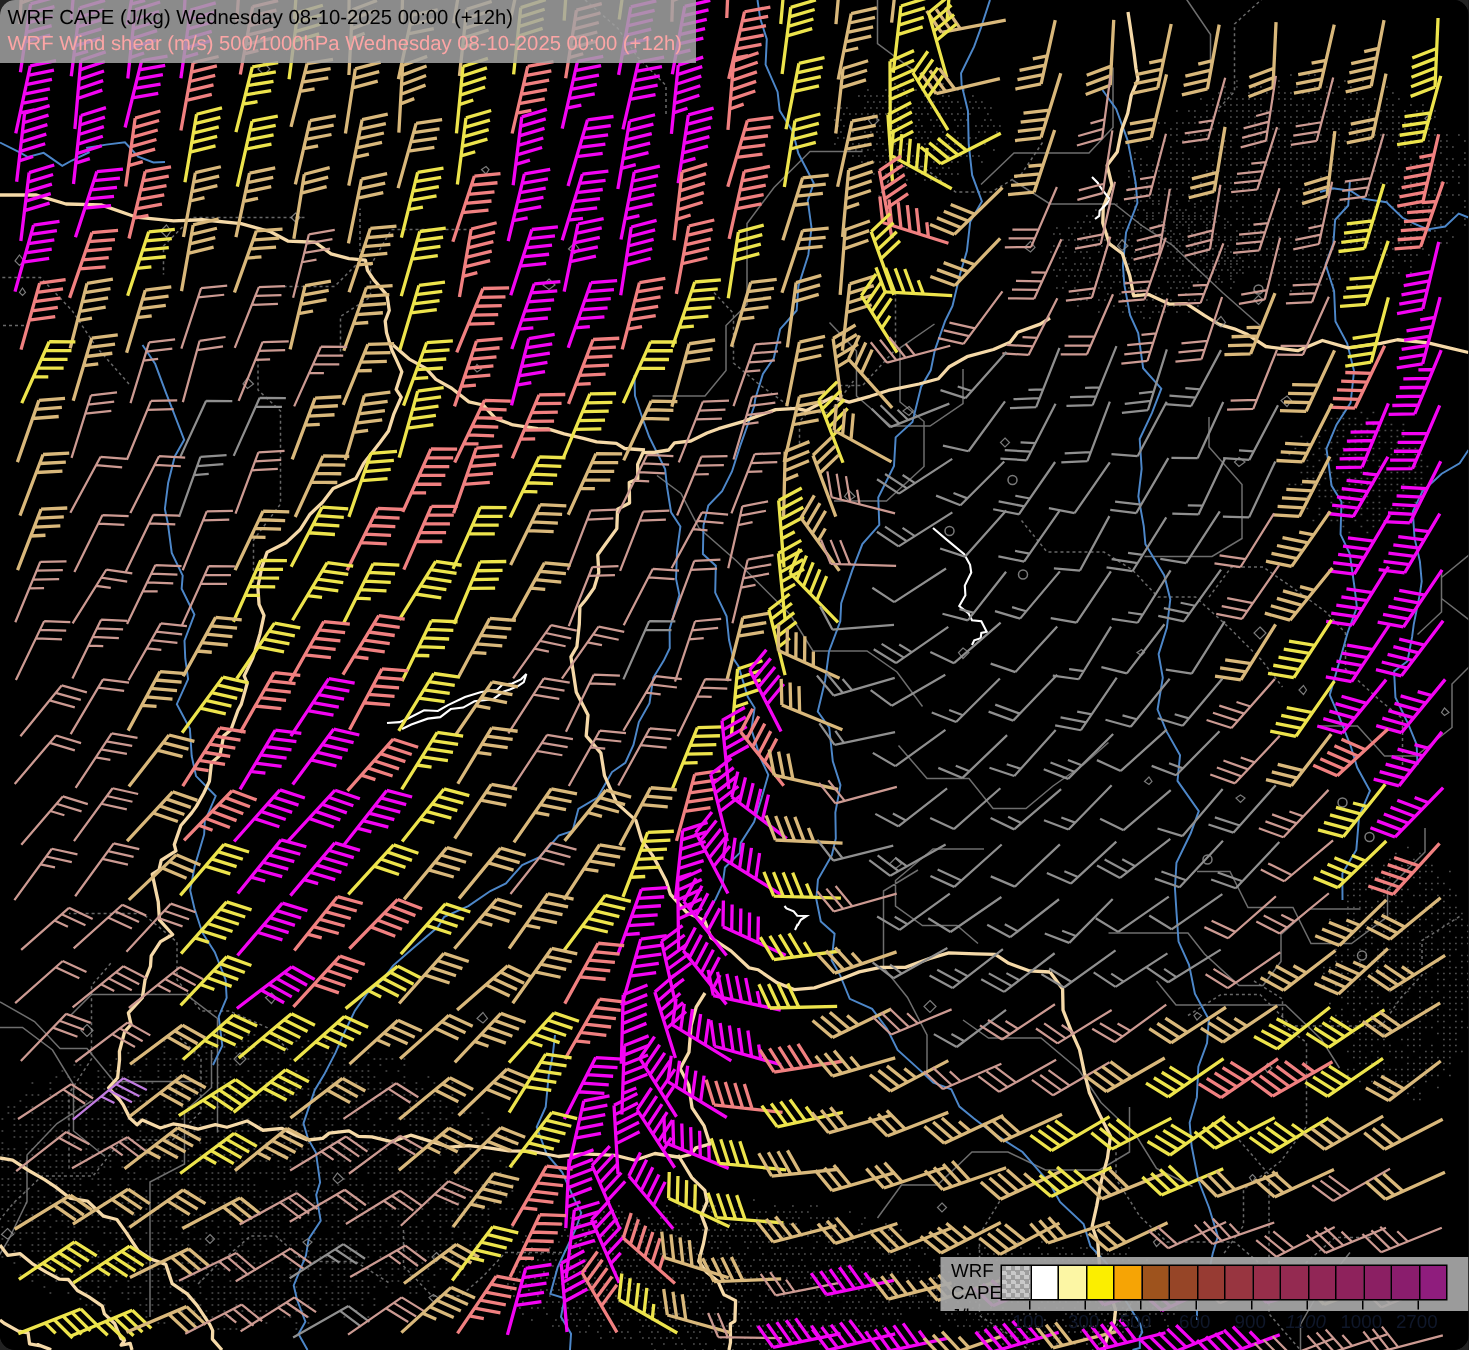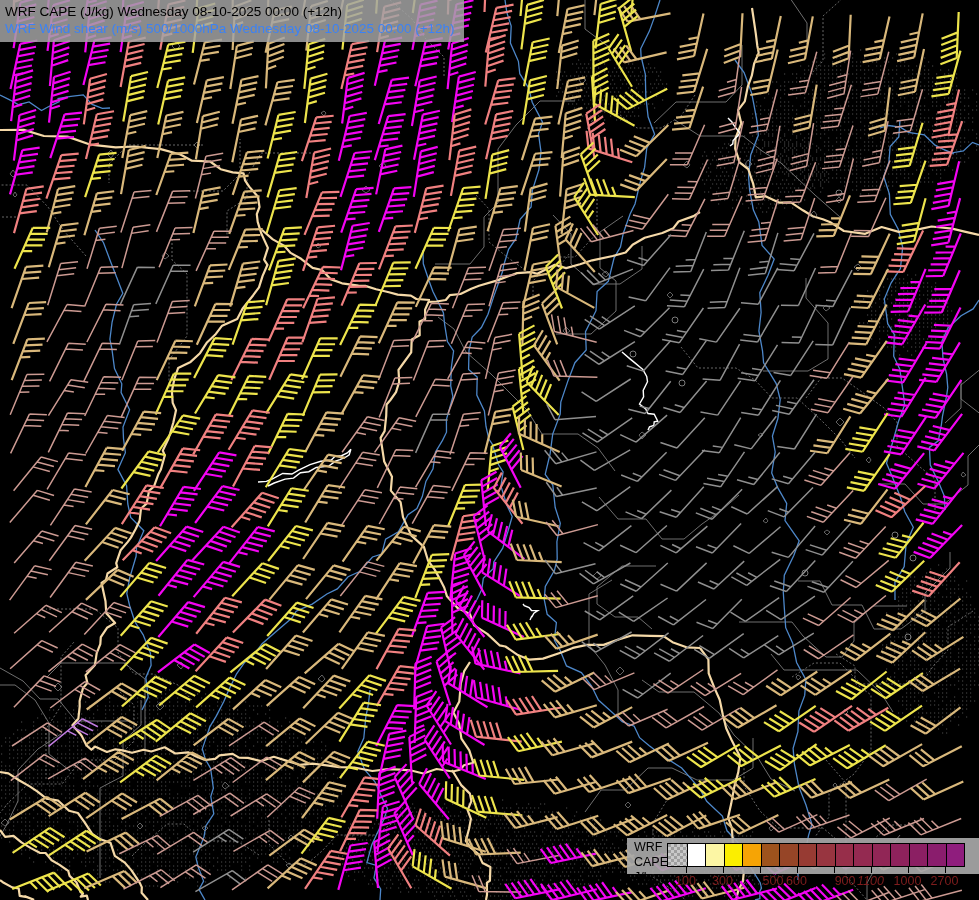--- a/index.html
+++ b/index.html
@@ -1,36 +1,36 @@
 <!DOCTYPE html>
 <html><head>
 <meta charset="utf-8">
 <style>
   html,body{margin:0;padding:0;background:#222;}
   .stage{position:relative;width:979px;height:900px;overflow:hidden;background:#000;
-         font-family:"Liberation Sans", sans-serif;}
+         font-family:"Liberation Sans", sans-serif;border-radius:10px;}
   svg{position:absolute;left:0;top:0;}
   
   .titlebox{position:absolute;left:0;top:0;background:rgba(163,163,163,0.85);
             padding:3px 9px 5px 5px;line-height:17px;font-size:13.5px;white-space:nowrap;}
   .titlebox .t1{color:#000;}
-  .titlebox .t2{color:#3b82f6;}
+  .titlebox .t2{color:#fca5a5;}
   
   .legend{position:absolute;left:627px;top:838px;width:352px;height:36px;
           background:rgba(168,168,168,0.92);font-size:12.5px;color:#000;padding-left:23px;}
   .legend-labels{position:absolute;left:7px;top:2px;line-height:15px;}
   .cbar{position:absolute;left:40px;top:5px;height:24px;display:flex;border:1px solid #000;box-sizing:border-box;}
   .cbar .cell{width:18.5px;height:100%;border-left:1px solid #000;box-sizing:border-box;}
   .cbar .cell:first-child{border-left:none;}
   .cbar .checker{background:repeating-conic-gradient(#c9c9c9 0% 25%, #9e9e9e 0% 50%);
                  background-size:6px 6px;}
   .tickzone{position:absolute;left:40px;top:29px;width:296px;height:22px;}
   .tick{position:absolute;top:0;width:1px;height:6px;background:#000;}
   .ticklabel{position:absolute;top:7px;width:44px;margin-left:-22px;text-align:center;
-             font-size:12.5px;color:#7f1d1d;}
+             font-size:12.5px;color:#0f172a;}
 </style>
 </head>
 <body>
 
 <div class="stage">
   <svg id="map" width="979" height="900" viewBox="0 0 979 900">
       <rect x="0" y="0" width="979" height="900" fill="#000000"></rect>
       <path d="M860,50h1.2M872,50h1.2M876,50h1.2M824,54h1.2M852,54h1.2M888,54h1.2M896,54h1.2M900,54h1.2M904,54h1.2M908,54h1.2M816,58h1.2M824,58h1.2M836,58h1.2M840,58h1.2M848,58h1.2M852,58h1.2M864,58h1.2M876,58h1.2M884,58h1.2M892,58h1.2M900,58h1.2M908,58h1.2M912,58h1.2M924,58h1.2M812,62h1.2M816,62h1.2M820,62h1.2M832,62h1.2M836,62h1.2M840,62h1.2M844,62h1.2M852,62h1.2M856,62h1.2M860,62h1.2M864,62h1.2M868,62h1.2M872,62h1.2M876,62h1.2M884,62h1.2M888,62h1.2M900,62h1.2M904,62h1.2M928,62h1.2M800,66h1.2M808,66h1.2M816,66h1.2M820,66h1.2M824,66h1.2M828,66h1.2M832,66h1.2M836,66h1.2M840,66h1.2M848,66h1.2M852,66h1.2M856,66h1.2M860,66h1.2M868,66h1.2M876,66h1.2M880,66h1.2M884,66h1.2M896,66h1.2M900,66h1.2M904,66h1.2M908,66h1.2M916,66h1.2M924,66h1.2M932,66h1.2M804,70h1.2M808,70h1.2M812,70h1.2M816,70h1.2M820,70h1.2M824,70h1.2M828,70h1.2M832,70h1.2M836,70h1.2M840,70h1.2M856,70h1.2M860,70h1.2M864,70h1.2M868,70h1.2M872,70h1.2M880,70h1.2M884,70h1.2M888,70h1.2M892,70h1.2M896,70h1.2M908,70h1.2M912,70h1.2M924,70h1.2M928,70h1.2M940,70h1.2M948,70h1.2M784,74h1.2M792,74h1.2M796,74h1.2M804,74h1.2M812,74h1.2M816,74h1.2M820,74h1.2M824,74h1.2M828,74h1.2M832,74h1.2M836,74h1.2M840,74h1.2M844,74h1.2M848,74h1.2M852,74h1.2M856,74h1.2M864,74h1.2M872,74h1.2M876,74h1.2M884,74h1.2M888,74h1.2M896,74h1.2M904,74h1.2M912,74h1.2M916,74h1.2M920,74h1.2M924,74h1.2M928,74h1.2M936,74h1.2M944,74h1.2M948,74h1.2M956,74h1.2M796,78h1.2M800,78h1.2M804,78h1.2M808,78h1.2M820,78h1.2M824,78h1.2M828,78h1.2M832,78h1.2M836,78h1.2M844,78h1.2M856,78h1.2M860,78h1.2M864,78h1.2M868,78h1.2M876,78h1.2M880,78h1.2M884,78h1.2M892,78h1.2M900,78h1.2M904,78h1.2M908,78h1.2M912,78h1.2M924,78h1.2M928,78h1.2M932,78h1.2M936,78h1.2M940,78h1.2M944,78h1.2M952,78h1.2M956,78h1.2M772,82h1.2M776,82h1.2M784,82h1.2M788,82h1.2M792,82h1.2M796,82h1.2M800,82h1.2M804,82h1.2M808,82h1.2M812,82h1.2M816,82h1.2M820,82h1.2M824,82h1.2M832,82h1.2M836,82h1.2M840,82h1.2M844,82h1.2M848,82h1.2M852,82h1.2M856,82h1.2M860,82h1.2M864,82h1.2M872,82h1.2M880,82h1.2M884,82h1.2M888,82h1.2M892,82h1.2M896,82h1.2M904,82h1.2M908,82h1.2M912,82h1.2M916,82h1.2M920,82h1.2M928,82h1.2M932,82h1.2M936,82h1.2M940,82h1.2M944,82h1.2M764,86h1.2M780,86h1.2M784,86h1.2M808,86h1.2M816,86h1.2M824,86h1.2M836,86h1.2M840,86h1.2M844,86h1.2M848,86h1.2M852,86h1.2M868,86h1.2M884,86h1.2M888,86h1.2M892,86h1.2M900,86h1.2M904,86h1.2M916,86h1.2M920,86h1.2M924,86h1.2M928,86h1.2M932,86h1.2M936,86h1.2M940,86h1.2M944,86h1.2M952,86h1.2M956,86h1.2M780,90h1.2M784,90h1.2M792,90h1.2M796,90h1.2M800,90h1.2M804,90h1.2M812,90h1.2M820,90h1.2M824,90h1.2M832,90h1.2M836,90h1.2M840,90h1.2M844,90h1.2M852,90h1.2M856,90h1.2M876,90h1.2M880,90h1.2M888,90h1.2M892,90h1.2M904,90h1.2M908,90h1.2M912,90h1.2M916,90h1.2M920,90h1.2M924,90h1.2M928,90h1.2M932,90h1.2M944,90h1.2M948,90h1.2M952,90h1.2M956,90h1.2M964,90h1.2M972,90h1.2M756,94h1.2M760,94h1.2M768,94h1.2M776,94h1.2M784,94h1.2M788,94h1.2M792,94h1.2M800,94h1.2M804,94h1.2M808,94h1.2M812,94h1.2M816,94h1.2M820,94h1.2M828,94h1.2M832,94h1.2M836,94h1.2M840,94h1.2M844,94h1.2M848,94h1.2M852,94h1.2M856,94h1.2M860,94h1.2M868,94h1.2M880,94h1.2M884,94h1.2M888,94h1.2M892,94h1.2M896,94h1.2M900,94h1.2M908,94h1.2M912,94h1.2M916,94h1.2M920,94h1.2M928,94h1.2M932,94h1.2M936,94h1.2M940,94h1.2M948,94h1.2M952,94h1.2M960,94h1.2M964,94h1.2M976,94h1.2M764,98h1.2M772,98h1.2M780,98h1.2M796,98h1.2M804,98h1.2M812,98h1.2M816,98h1.2M820,98h1.2M836,98h1.2M848,98h1.2M852,98h1.2M856,98h1.2M860,98h1.2M868,98h1.2M872,98h1.2M876,98h1.2M884,98h1.2M888,98h1.2M892,98h1.2M900,98h1.2M904,98h1.2M912,98h1.2M916,98h1.2M920,98h1.2M924,98h1.2M932,98h1.2M936,98h1.2M944,98h1.2M948,98h1.2M952,98h1.2M956,98h1.2M960,98h1.2M964,98h1.2M968,98h1.2M756,102h1.2M772,102h1.2M780,102h1.2M784,102h1.2M788,102h1.2M804,102h1.2M808,102h1.2M812,102h1.2M816,102h1.2M820,102h1.2M824,102h1.2M832,102h1.2M836,102h1.2M844,102h1.2M848,102h1.2M856,102h1.2M860,102h1.2M864,102h1.2M868,102h1.2M876,102h1.2M880,102h1.2M884,102h1.2M888,102h1.2M896,102h1.2M900,102h1.2M904,102h1.2M908,102h1.2M916,102h1.2M932,102h1.2M936,102h1.2M944,102h1.2M948,102h1.2M960,102h1.2M976,102h1.2M756,106h1.2M760,106h1.2M772,106h1.2M780,106h1.2M784,106h1.2M788,106h1.2M792,106h1.2M800,106h1.2M804,106h1.2M812,106h1.2M816,106h1.2M820,106h1.2M824,106h1.2M828,106h1.2M832,106h1.2M836,106h1.2M840,106h1.2M848,106h1.2M852,106h1.2M856,106h1.2M860,106h1.2M864,106h1.2M868,106h1.2M872,106h1.2M876,106h1.2M888,106h1.2M892,106h1.2M900,106h1.2M908,106h1.2M912,106h1.2M916,106h1.2M920,106h1.2M924,106h1.2M932,106h1.2M936,106h1.2M940,106h1.2M948,106h1.2M952,106h1.2M964,106h1.2M968,106h1.2M976,106h1.2M980,106h1.2M984,106h1.2M760,110h1.2M764,110h1.2M768,110h1.2M772,110h1.2M776,110h1.2M784,110h1.2M788,110h1.2M792,110h1.2M796,110h1.2M808,110h1.2M812,110h1.2M816,110h1.2M820,110h1.2M824,110h1.2M828,110h1.2M832,110h1.2M840,110h1.2M844,110h1.2M852,110h1.2M856,110h1.2M860,110h1.2M868,110h1.2M872,110h1.2M884,110h1.2M888,110h1.2M892,110h1.2M896,110h1.2M908,110h1.2M912,110h1.2M916,110h1.2M920,110h1.2M924,110h1.2M928,110h1.2M940,110h1.2M944,110h1.2M948,110h1.2M952,110h1.2M956,110h1.2M960,110h1.2M964,110h1.2M972,110h1.2M976,110h1.2M752,114h1.2M756,114h1.2M760,114h1.2M768,114h1.2M772,114h1.2M776,114h1.2M780,114h1.2M784,114h1.2M788,114h1.2M796,114h1.2M804,114h1.2M808,114h1.2M812,114h1.2M832,114h1.2M840,114h1.2M848,114h1.2M852,114h1.2M856,114h1.2M860,114h1.2M864,114h1.2M868,114h1.2M872,114h1.2M876,114h1.2M884,114h1.2M888,114h1.2M892,114h1.2M896,114h1.2M900,114h1.2M904,114h1.2M908,114h1.2M916,114h1.2M920,114h1.2M936,114h1.2M940,114h1.2M948,114h1.2M956,114h1.2M960,114h1.2M968,114h1.2M980,114h1.2M752,118h1.2M756,118h1.2M772,118h1.2M776,118h1.2M780,118h1.2M784,118h1.2M788,118h1.2M792,118h1.2M796,118h1.2M800,118h1.2M804,118h1.2M816,118h1.2M820,118h1.2M824,118h1.2M828,118h1.2M832,118h1.2M836,118h1.2M840,118h1.2M844,118h1.2M848,118h1.2M856,118h1.2M860,118h1.2M864,118h1.2M868,118h1.2M880,118h1.2M884,118h1.2M892,118h1.2M908,118h1.2M920,118h1.2M924,118h1.2M928,118h1.2M932,118h1.2M936,118h1.2M940,118h1.2M944,118h1.2M956,118h1.2M960,118h1.2M964,118h1.2M968,118h1.2M972,118h1.2M980,118h1.2M756,122h1.2M764,122h1.2M768,122h1.2M772,122h1.2M780,122h1.2M784,122h1.2M788,122h1.2M792,122h1.2M800,122h1.2M808,122h1.2M816,122h1.2M820,122h1.2M824,122h1.2M828,122h1.2M832,122h1.2M840,122h1.2M844,122h1.2M848,122h1.2M852,122h1.2M860,122h1.2M872,122h1.2M884,122h1.2M896,122h1.2M904,122h1.2M916,122h1.2M920,122h1.2M924,122h1.2M928,122h1.2M936,122h1.2M940,122h1.2M944,122h1.2M948,122h1.2M956,122h1.2M960,122h1.2M964,122h1.2M972,122h1.2M752,126h1.2M756,126h1.2M764,126h1.2M772,126h1.2M776,126h1.2M780,126h1.2M784,126h1.2M796,126h1.2M800,126h1.2M808,126h1.2M812,126h1.2M816,126h1.2M820,126h1.2M824,126h1.2M828,126h1.2M832,126h1.2M836,126h1.2M840,126h1.2M852,126h1.2M864,126h1.2M868,126h1.2M872,126h1.2M876,126h1.2M880,126h1.2M884,126h1.2M888,126h1.2M892,126h1.2M900,126h1.2M904,126h1.2M912,126h1.2M916,126h1.2M920,126h1.2M932,126h1.2M936,126h1.2M940,126h1.2M948,126h1.2M956,126h1.2M960,126h1.2M756,130h1.2M760,130h1.2M764,130h1.2M768,130h1.2M772,130h1.2M776,130h1.2M780,130h1.2M788,130h1.2M792,130h1.2M796,130h1.2M800,130h1.2M804,130h1.2M816,130h1.2M824,130h1.2M828,130h1.2M832,130h1.2M836,130h1.2M840,130h1.2M844,130h1.2M848,130h1.2M856,130h1.2M860,130h1.2M864,130h1.2M876,130h1.2M884,130h1.2M900,130h1.2M912,130h1.2M916,130h1.2M920,130h1.2M924,130h1.2M928,130h1.2M932,130h1.2M940,130h1.2M944,130h1.2M952,130h1.2M956,130h1.2M960,130h1.2M964,130h1.2M968,130h1.2M972,130h1.2M980,130h1.2M756,134h1.2M760,134h1.2M764,134h1.2M768,134h1.2M772,134h1.2M784,134h1.2M792,134h1.2M800,134h1.2M808,134h1.2M812,134h1.2M816,134h1.2M820,134h1.2M824,134h1.2M840,134h1.2M848,134h1.2M852,134h1.2M856,134h1.2M864,134h1.2M868,134h1.2M880,134h1.2M884,134h1.2M888,134h1.2M892,134h1.2M896,134h1.2M908,134h1.2M912,134h1.2M920,134h1.2M924,134h1.2M932,134h1.2M944,134h1.2M956,134h1.2M976,134h1.2M980,134h1.2M756,138h1.2M780,138h1.2M796,138h1.2M804,138h1.2M808,138h1.2M820,138h1.2M828,138h1.2M836,138h1.2M840,138h1.2M848,138h1.2M856,138h1.2M860,138h1.2M868,138h1.2M872,138h1.2M880,138h1.2M884,138h1.2M888,138h1.2M892,138h1.2M896,138h1.2M904,138h1.2M912,138h1.2M916,138h1.2M920,138h1.2M928,138h1.2M932,138h1.2M936,138h1.2M940,138h1.2M944,138h1.2M948,138h1.2M952,138h1.2M956,138h1.2M960,138h1.2M964,138h1.2M976,138h1.2M764,142h1.2M768,142h1.2M772,142h1.2M776,142h1.2M780,142h1.2M784,142h1.2M788,142h1.2M796,142h1.2M804,142h1.2M808,142h1.2M824,142h1.2M828,142h1.2M836,142h1.2M840,142h1.2M844,142h1.2M856,142h1.2M864,142h1.2M868,142h1.2M872,142h1.2M880,142h1.2M884,142h1.2M888,142h1.2M892,142h1.2M896,142h1.2M900,142h1.2M904,142h1.2M908,142h1.2M912,142h1.2M916,142h1.2M920,142h1.2M924,142h1.2M928,142h1.2M932,142h1.2M936,142h1.2M944,142h1.2M948,142h1.2M952,142h1.2M960,142h1.2M964,142h1.2M968,142h1.2M980,142h1.2M764,146h1.2M768,146h1.2M776,146h1.2M784,146h1.2M788,146h1.2M792,146h1.2M796,146h1.2M800,146h1.2M804,146h1.2M808,146h1.2M816,146h1.2M824,146h1.2M828,146h1.2M832,146h1.2M840,146h1.2M844,146h1.2M848,146h1.2M856,146h1.2M864,146h1.2M868,146h1.2M872,146h1.2M876,146h1.2M880,146h1.2M888,146h1.2M892,146h1.2M900,146h1.2M904,146h1.2M908,146h1.2M912,146h1.2M916,146h1.2M924,146h1.2M932,146h1.2M936,146h1.2M960,146h1.2M976,146h1.2M984,146h1.2M756,150h1.2M760,150h1.2M772,150h1.2M776,150h1.2M784,150h1.2M788,150h1.2M792,150h1.2M796,150h1.2M804,150h1.2M808,150h1.2M816,150h1.2M820,150h1.2M828,150h1.2M832,150h1.2M836,150h1.2M840,150h1.2M848,150h1.2M852,150h1.2M856,150h1.2M860,150h1.2M864,150h1.2M868,150h1.2M876,150h1.2M880,150h1.2M884,150h1.2M888,150h1.2M892,150h1.2M896,150h1.2M900,150h1.2M904,150h1.2M908,150h1.2M912,150h1.2M916,150h1.2M920,150h1.2M924,150h1.2M928,150h1.2M932,150h1.2M936,150h1.2M940,150h1.2M944,150h1.2M952,150h1.2M956,150h1.2M960,150h1.2M976,150h1.2M760,154h1.2M768,154h1.2M776,154h1.2M780,154h1.2M792,154h1.2M796,154h1.2M804,154h1.2M808,154h1.2M824,154h1.2M832,154h1.2M836,154h1.2M840,154h1.2M852,154h1.2M856,154h1.2M860,154h1.2M872,154h1.2M876,154h1.2M880,154h1.2M884,154h1.2M904,154h1.2M908,154h1.2M916,154h1.2M924,154h1.2M928,154h1.2M936,154h1.2M940,154h1.2M944,154h1.2M948,154h1.2M952,154h1.2M956,154h1.2M964,154h1.2M780,158h1.2M788,158h1.2M792,158h1.2M796,158h1.2M800,158h1.2M804,158h1.2M808,158h1.2M812,158h1.2M816,158h1.2M820,158h1.2M824,158h1.2M828,158h1.2M832,158h1.2M836,158h1.2M840,158h1.2M844,158h1.2M848,158h1.2M852,158h1.2M856,158h1.2M860,158h1.2M864,158h1.2M872,158h1.2M876,158h1.2M880,158h1.2M884,158h1.2M888,158h1.2M896,158h1.2M900,158h1.2M904,158h1.2M908,158h1.2M916,158h1.2M920,158h1.2M928,158h1.2M932,158h1.2M936,158h1.2M940,158h1.2M944,158h1.2M948,158h1.2M952,158h1.2M956,158h1.2M960,158h1.2M968,158h1.2M780,162h1.2M784,162h1.2M796,162h1.2M824,162h1.2M828,162h1.2M832,162h1.2M836,162h1.2M840,162h1.2M848,162h1.2M852,162h1.2M856,162h1.2M860,162h1.2M864,162h1.2M868,162h1.2M872,162h1.2M880,162h1.2M884,162h1.2M892,162h1.2M896,162h1.2M900,162h1.2M904,162h1.2M908,162h1.2M912,162h1.2M916,162h1.2M920,162h1.2M928,162h1.2M932,162h1.2M936,162h1.2M940,162h1.2M948,162h1.2M960,162h1.2M964,162h1.2M784,166h1.2M792,166h1.2M796,166h1.2M804,166h1.2M808,166h1.2M816,166h1.2M824,166h1.2M828,166h1.2M832,166h1.2M844,166h1.2M848,166h1.2M852,166h1.2M856,166h1.2M864,166h1.2M868,166h1.2M880,166h1.2M884,166h1.2M888,166h1.2M896,166h1.2M904,166h1.2M920,166h1.2M924,166h1.2M928,166h1.2M932,166h1.2M940,166h1.2M948,166h1.2M792,170h1.2M796,170h1.2M800,170h1.2M804,170h1.2M808,170h1.2M816,170h1.2M824,170h1.2M832,170h1.2M836,170h1.2M840,170h1.2M844,170h1.2M848,170h1.2M852,170h1.2M856,170h1.2M864,170h1.2M868,170h1.2M872,170h1.2M876,170h1.2M880,170h1.2M884,170h1.2M892,170h1.2M896,170h1.2M900,170h1.2M904,170h1.2M916,170h1.2M920,170h1.2M924,170h1.2M932,170h1.2M936,170h1.2M940,170h1.2M944,170h1.2M952,170h1.2M784,174h1.2M788,174h1.2M792,174h1.2M800,174h1.2M808,174h1.2M812,174h1.2M816,174h1.2M820,174h1.2M824,174h1.2M828,174h1.2M836,174h1.2M852,174h1.2M856,174h1.2M864,174h1.2M868,174h1.2M872,174h1.2M876,174h1.2M884,174h1.2M888,174h1.2M892,174h1.2M896,174h1.2M900,174h1.2M904,174h1.2M908,174h1.2M912,174h1.2M920,174h1.2M928,174h1.2M936,174h1.2M940,174h1.2M796,178h1.2M804,178h1.2M808,178h1.2M820,178h1.2M828,178h1.2M832,178h1.2M836,178h1.2M840,178h1.2M844,178h1.2M848,178h1.2M856,178h1.2M860,178h1.2M864,178h1.2M868,178h1.2M872,178h1.2M880,178h1.2M884,178h1.2M896,178h1.2M904,178h1.2M908,178h1.2M920,178h1.2M924,178h1.2M928,178h1.2M940,178h1.2M808,182h1.2M820,182h1.2M824,182h1.2M828,182h1.2M840,182h1.2M844,182h1.2M848,182h1.2M852,182h1.2M856,182h1.2M860,182h1.2M864,182h1.2M868,182h1.2M872,182h1.2M876,182h1.2M880,182h1.2M888,182h1.2M892,182h1.2M896,182h1.2M920,182h1.2M924,182h1.2M928,182h1.2M932,182h1.2M940,182h1.2M812,186h1.2M820,186h1.2M844,186h1.2M856,186h1.2M864,186h1.2M868,186h1.2M872,186h1.2M876,186h1.2M884,186h1.2M888,186h1.2M892,186h1.2M916,186h1.2M852,190h1.2M856,190h1.2M864,190h1.2M872,190h1.2M876,190h1.2M880,190h1.2M888,190h1.2M904,190h1.2M836,194h1.2M840,194h1.2M860,194h1.2M868,194h1.2M888,194h1.2M896,194h1.2" stroke="#8d8d8d" stroke-width="1.1" fill="none" opacity="0.55"></path>
       <path d="M766,132h1.2M744,136h1.2M752,136h1.2M768,136h1.2M772,136h1.2M784,136h1.2M796,136h1.2M730,140h1.2M734,140h1.2M738,140h1.2M758,140h1.2M762,140h1.2M778,140h1.2M782,140h1.2M786,140h1.2M790,140h1.2M802,140h1.2M724,144h1.2M728,144h1.2M744,144h1.2M748,144h1.2M756,144h1.2M764,144h1.2M768,144h1.2M776,144h1.2M784,144h1.2M788,144h1.2M792,144h1.2M796,144h1.2M800,144h1.2M808,144h1.2M812,144h1.2M718,148h1.2M722,148h1.2M726,148h1.2M734,148h1.2M742,148h1.2M746,148h1.2M750,148h1.2M758,148h1.2M762,148h1.2M774,148h1.2M782,148h1.2M786,148h1.2M790,148h1.2M794,148h1.2M802,148h1.2M806,148h1.2M810,148h1.2M818,148h1.2M704,152h1.2M712,152h1.2M716,152h1.2M720,152h1.2M728,152h1.2M736,152h1.2M740,152h1.2M744,152h1.2M748,152h1.2M752,152h1.2M756,152h1.2M760,152h1.2M768,152h1.2M776,152h1.2M784,152h1.2M792,152h1.2M804,152h1.2M808,152h1.2M816,152h1.2M702,156h1.2M706,156h1.2M714,156h1.2M722,156h1.2M726,156h1.2M734,156h1.2M738,156h1.2M746,156h1.2M754,156h1.2M774,156h1.2M778,156h1.2M782,156h1.2M786,156h1.2M794,156h1.2M798,156h1.2M802,156h1.2M806,156h1.2M810,156h1.2M708,160h1.2M712,160h1.2M716,160h1.2M720,160h1.2M724,160h1.2M728,160h1.2M732,160h1.2M736,160h1.2M744,160h1.2M748,160h1.2M752,160h1.2M760,160h1.2M764,160h1.2M776,160h1.2M780,160h1.2M784,160h1.2M788,160h1.2M792,160h1.2M800,160h1.2M808,160h1.2M812,160h1.2M816,160h1.2M820,160h1.2M824,160h1.2M702,164h1.2M706,164h1.2M710,164h1.2M718,164h1.2M726,164h1.2M730,164h1.2M734,164h1.2M738,164h1.2M742,164h1.2M746,164h1.2M750,164h1.2M754,164h1.2M762,164h1.2M766,164h1.2M770,164h1.2M774,164h1.2M778,164h1.2M782,164h1.2M786,164h1.2M790,164h1.2M794,164h1.2M798,164h1.2M802,164h1.2M810,164h1.2M814,164h1.2M818,164h1.2M700,168h1.2M708,168h1.2M716,168h1.2M720,168h1.2M724,168h1.2M732,168h1.2M736,168h1.2M748,168h1.2M756,168h1.2M760,168h1.2M768,168h1.2M772,168h1.2M780,168h1.2M784,168h1.2M788,168h1.2M796,168h1.2M804,168h1.2M812,168h1.2M816,168h1.2M820,168h1.2M706,172h1.2M710,172h1.2M722,172h1.2M726,172h1.2M742,172h1.2M750,172h1.2M754,172h1.2M758,172h1.2M762,172h1.2M766,172h1.2M770,172h1.2M774,172h1.2M778,172h1.2M782,172h1.2M786,172h1.2M802,172h1.2M814,172h1.2M818,172h1.2M822,172h1.2M826,172h1.2M708,176h1.2M716,176h1.2M720,176h1.2M724,176h1.2M728,176h1.2M732,176h1.2M736,176h1.2M744,176h1.2M748,176h1.2M752,176h1.2M756,176h1.2M760,176h1.2M764,176h1.2M768,176h1.2M776,176h1.2M788,176h1.2M796,176h1.2M804,176h1.2M808,176h1.2M812,176h1.2M816,176h1.2M820,176h1.2M824,176h1.2M702,180h1.2M706,180h1.2M710,180h1.2M714,180h1.2M718,180h1.2M722,180h1.2M726,180h1.2M734,180h1.2M738,180h1.2M746,180h1.2M750,180h1.2M754,180h1.2M758,180h1.2M766,180h1.2M770,180h1.2M782,180h1.2M786,180h1.2M794,180h1.2M798,180h1.2M802,180h1.2M806,180h1.2M810,180h1.2M814,180h1.2M818,180h1.2M822,180h1.2M826,180h1.2M704,184h1.2M712,184h1.2M716,184h1.2M720,184h1.2M724,184h1.2M732,184h1.2M740,184h1.2M744,184h1.2M748,184h1.2M752,184h1.2M756,184h1.2M760,184h1.2M764,184h1.2M768,184h1.2M772,184h1.2M776,184h1.2M780,184h1.2M784,184h1.2M788,184h1.2M792,184h1.2M800,184h1.2M804,184h1.2M812,184h1.2M820,184h1.2M710,188h1.2M718,188h1.2M726,188h1.2M730,188h1.2M734,188h1.2M742,188h1.2M746,188h1.2M750,188h1.2M754,188h1.2M758,188h1.2M766,188h1.2M778,188h1.2M782,188h1.2M786,188h1.2M790,188h1.2M794,188h1.2M798,188h1.2M810,188h1.2M814,188h1.2M822,188h1.2M704,192h1.2M708,192h1.2M716,192h1.2M728,192h1.2M732,192h1.2M736,192h1.2M740,192h1.2M752,192h1.2M760,192h1.2M764,192h1.2M772,192h1.2M780,192h1.2M784,192h1.2M788,192h1.2M792,192h1.2M800,192h1.2M804,192h1.2M820,192h1.2M718,196h1.2M726,196h1.2M738,196h1.2M746,196h1.2M750,196h1.2M754,196h1.2M758,196h1.2M762,196h1.2M766,196h1.2M770,196h1.2M774,196h1.2M778,196h1.2M790,196h1.2M802,196h1.2M716,200h1.2M720,200h1.2M724,200h1.2M732,200h1.2M736,200h1.2M740,200h1.2M748,200h1.2M752,200h1.2M756,200h1.2M760,200h1.2M764,200h1.2M768,200h1.2M772,200h1.2M776,200h1.2M780,200h1.2M792,200h1.2M796,200h1.2M804,200h1.2M718,204h1.2M738,204h1.2M742,204h1.2M750,204h1.2M758,204h1.2M762,204h1.2M770,204h1.2M774,204h1.2M778,204h1.2M782,204h1.2M786,204h1.2M798,204h1.2M732,208h1.2M748,208h1.2M752,208h1.2M756,208h1.2M760,208h1.2M768,208h1.2M772,208h1.2M776,208h1.2M784,208h1.2M792,208h1.2M762,212h1.2M766,212h1.2" stroke="#8d8d8d" stroke-width="1.1" fill="none" opacity="0.55"></path>
       <path d="M596,56h1.2M600,56h1.2M620,56h1.2M628,56h1.2M578,60h1.2M590,60h1.2M598,60h1.2M602,60h1.2M606,60h1.2M610,60h1.2M614,60h1.2M626,60h1.2M630,60h1.2M634,60h1.2M638,60h1.2M642,60h1.2M572,64h1.2M576,64h1.2M580,64h1.2M584,64h1.2M588,64h1.2M592,64h1.2M596,64h1.2M600,64h1.2M604,64h1.2M616,64h1.2M628,64h1.2M632,64h1.2M648,64h1.2M578,68h1.2M582,68h1.2M586,68h1.2M590,68h1.2M594,68h1.2M598,68h1.2M614,68h1.2M618,68h1.2M622,68h1.2M626,68h1.2M630,68h1.2M634,68h1.2M638,68h1.2M646,68h1.2M650,68h1.2M654,68h1.2M556,72h1.2M560,72h1.2M564,72h1.2M576,72h1.2M580,72h1.2M584,72h1.2M588,72h1.2M592,72h1.2M596,72h1.2M604,72h1.2M608,72h1.2M612,72h1.2M616,72h1.2M620,72h1.2M628,72h1.2M632,72h1.2M640,72h1.2M648,72h1.2M652,72h1.2M656,72h1.2M660,72h1.2M562,76h1.2M566,76h1.2M570,76h1.2M574,76h1.2M578,76h1.2M582,76h1.2M586,76h1.2M590,76h1.2M594,76h1.2M598,76h1.2M606,76h1.2M610,76h1.2M614,76h1.2M618,76h1.2M626,76h1.2M630,76h1.2M634,76h1.2M638,76h1.2M642,76h1.2M646,76h1.2M658,76h1.2M556,80h1.2M560,80h1.2M568,80h1.2M572,80h1.2M576,80h1.2M584,80h1.2M596,80h1.2M600,80h1.2M612,80h1.2M620,80h1.2M624,80h1.2M636,80h1.2M640,80h1.2M644,80h1.2M656,80h1.2M660,80h1.2M558,84h1.2M562,84h1.2M566,84h1.2M582,84h1.2M586,84h1.2M594,84h1.2M598,84h1.2M602,84h1.2M610,84h1.2M614,84h1.2M622,84h1.2M626,84h1.2M638,84h1.2M642,84h1.2M650,84h1.2M654,84h1.2M658,84h1.2M662,84h1.2M666,84h1.2M556,88h1.2M560,88h1.2M568,88h1.2M576,88h1.2M580,88h1.2M584,88h1.2M588,88h1.2M592,88h1.2M596,88h1.2M600,88h1.2M608,88h1.2M612,88h1.2M616,88h1.2M620,88h1.2M628,88h1.2M636,88h1.2M652,88h1.2M656,88h1.2M664,88h1.2M558,92h1.2M562,92h1.2M566,92h1.2M578,92h1.2M586,92h1.2M594,92h1.2M598,92h1.2M610,92h1.2M614,92h1.2M618,92h1.2M626,92h1.2M630,92h1.2M634,92h1.2M638,92h1.2M642,92h1.2M646,92h1.2M650,92h1.2M556,96h1.2M564,96h1.2M568,96h1.2M572,96h1.2M576,96h1.2M580,96h1.2M584,96h1.2M588,96h1.2M592,96h1.2M596,96h1.2M604,96h1.2M612,96h1.2M616,96h1.2M620,96h1.2M624,96h1.2M628,96h1.2M632,96h1.2M636,96h1.2M640,96h1.2M656,96h1.2M566,100h1.2M570,100h1.2M574,100h1.2M578,100h1.2M582,100h1.2M590,100h1.2M594,100h1.2M598,100h1.2M602,100h1.2M606,100h1.2M622,100h1.2M626,100h1.2M630,100h1.2M634,100h1.2M638,100h1.2M642,100h1.2M646,100h1.2M662,100h1.2M568,104h1.2M572,104h1.2M576,104h1.2M584,104h1.2M588,104h1.2M592,104h1.2M596,104h1.2M600,104h1.2M604,104h1.2M608,104h1.2M612,104h1.2M616,104h1.2M620,104h1.2M632,104h1.2M640,104h1.2M644,104h1.2M648,104h1.2M652,104h1.2M574,108h1.2M578,108h1.2M582,108h1.2M586,108h1.2M590,108h1.2M594,108h1.2M598,108h1.2M606,108h1.2M610,108h1.2M622,108h1.2M630,108h1.2M634,108h1.2M638,108h1.2M654,108h1.2M588,112h1.2M600,112h1.2M604,112h1.2M608,112h1.2M612,112h1.2M616,112h1.2M620,112h1.2M624,112h1.2M628,112h1.2M632,112h1.2M582,116h1.2M590,116h1.2M598,116h1.2M602,116h1.2M610,116h1.2M614,116h1.2M618,116h1.2M626,116h1.2M630,116h1.2M634,116h1.2M638,116h1.2M604,120h1.2M616,120h1.2M620,120h1.2" stroke="#8d8d8d" stroke-width="1.1" fill="none" opacity="0.55"></path>
@@ -780,25 +780,25 @@
         <div class="cell" style="background: rgb(139, 31, 99);"></div>
         <div class="cell" style="background: rgb(138, 29, 109);"></div>
         <div class="cell" style="background: rgb(143, 29, 125);"></div>
       </div>
     <div class="tickzone">
         <div class="tick" style="left: 18.5px;"></div>
         <div class="ticklabel" style="left: 18.5px;">100</div>
         <div class="tick" style="left: 55.5px;"></div>
         <div class="ticklabel" style="left: 55.5px;">300</div>
         <div class="tick" style="left: 92.5px;"></div>
-        <div class="ticklabel" style="left: 106px;">500</div>
+        <div class="ticklabel" style="left: 90px;">500</div>
         <div class="tick" style="left: 129.5px;"></div>
         <div class="ticklabel" style="left: 129.5px;">600</div>
         <div class="tick" style="left: 166.5px;"></div>
-        <div class="ticklabel" style="left: 166.5px; text-align: right;">900</div>
+        <div class="ticklabel" style="left: 166.5px;">900</div>
         <div class="tick" style="left: 203.5px;"></div>
         <div class="ticklabel" style="left: 203.5px; font-style: italic;">1100</div>
         <div class="tick" style="left: 240.5px;"></div>
         <div class="ticklabel" style="left: 240.5px;">1000</div>
         <div class="tick" style="left: 277.5px;"></div>
         <div class="ticklabel" style="left: 277.5px;">2700</div>
       </div>
   </div>
 </div>
 

